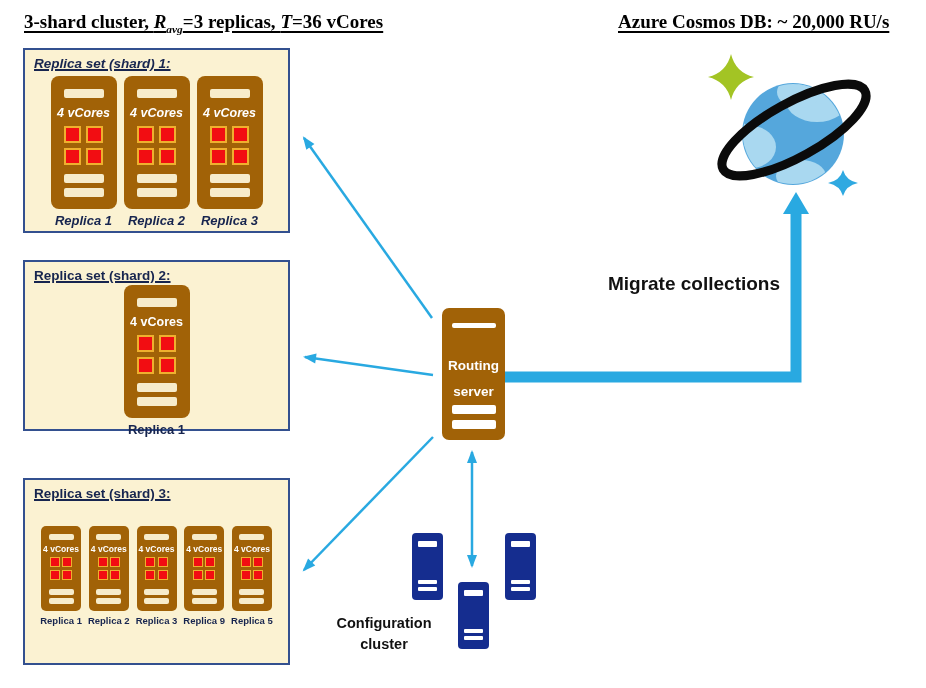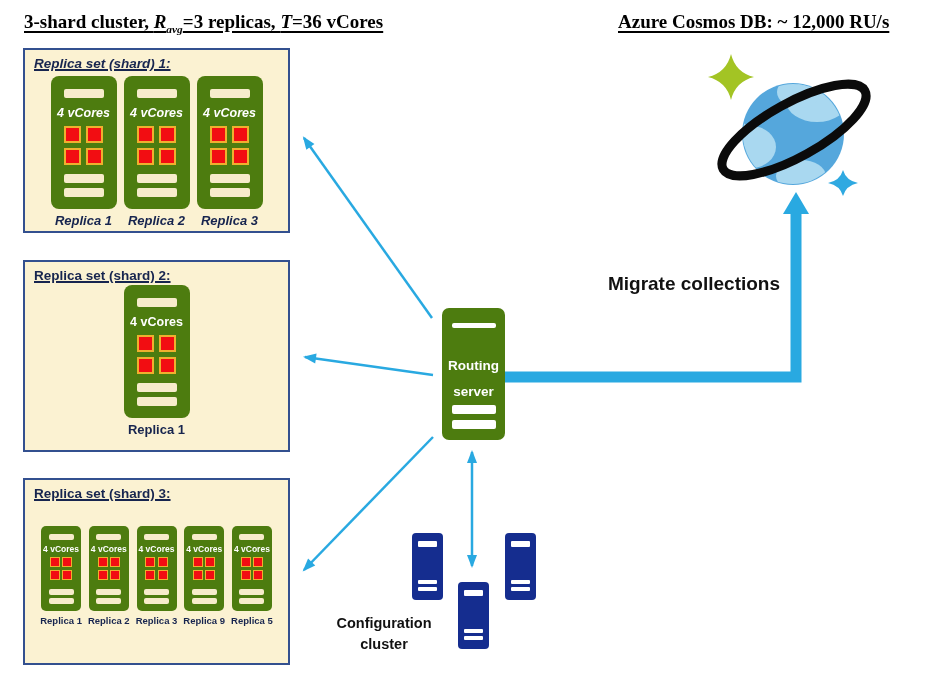--- a/index.html
+++ b/index.html
@@ -17,34 +17,34 @@
   .main-title.left{left:24px;top:11px;}
   .main-title.right{left:618px;top:11px;}
   .main-title i{font-style:italic;}
   .main-title sub{font-size:0.6em;font-style:italic;}
   
   .shard-box{
     position:absolute;left:23px;width:267px;box-sizing:border-box;
     background:#FBF2D2;border:2px solid #33508F;
   }
   #shard1{top:48px;height:185px;font-style:italic;}
-  #shard2{top:260px;height:192px;}
+  #shard2{top:260px;height:171px;}
   #shard3{top:478px;height:187px;}
   .shard-title{
     margin:6px 0 0 9px;font-size:13.5px;font-weight:bold;color:#17254F;
     text-decoration:underline;text-decoration-thickness:1.5px;
   }
   .tower-row{display:flex;justify-content:center;align-items:flex-start;}
   #shard1 .tower-row{gap:7px;margin-top:5px;}
   #shard2 .tower-row{margin-top:2px;}
   #shard3 .tower-row{gap:6px;margin-top:25px;}
   .tower-wrap{display:flex;flex-direction:column;align-items:center;}
   
   .tower{
-    background:#4d7c0f;border-radius:8px;display:flex;flex-direction:column;align-items:center;
+    background:#a16207;border-radius:8px;display:flex;flex-direction:column;align-items:center;
     box-sizing:border-box;
   }
   .tower .slot{background:#F7ECCB;border-radius:2px;}
   .tower.md{width:66px;height:133px;}
   .md .slot{width:40px;height:9px;}
   .md .slot.top{margin-top:13px;}
   .vcores{color:#fff;font-weight:bold;white-space:nowrap;}
   .md .vcores{font-size:12.5px;margin-top:8px;}
   .cores{display:grid;grid-template-columns:repeat(2,auto);}
   .md .cores{gap:5px;margin-top:6px;}
@@ -96,21 +96,21 @@
   #arrows, #cosmos-icon{position:absolute;pointer-events:none;}
   #arrows{left:0;top:0;}
   #cosmos-icon{left:695px;top:45px;}
 </style>
 </head>
 <body>
 
 <div id="canvas">
 
   <div class="main-title left"><span>3-shard cluster, </span><i>R</i><sub>avg</sub><span>=3 replicas, </span><i>T</i><span>=36 vCores</span></div>
-  <div class="main-title right"><span>Azure Cosmos DB: ~ 12,000 RU/s</span></div>
+  <div class="main-title right"><span>Azure Cosmos DB: ~ 20,000 RU/s</span></div>
 
   <section class="shard-box" id="shard1">
     <div class="shard-title">Replica set (shard) 1:</div>
     <div class="tower-row">
       <div class="tower-wrap">
         <div class="tower md">
           <div class="slot top"></div>
           <div class="vcores">4 vCores</div>
           <div class="cores">
               <i class="core"></i>

